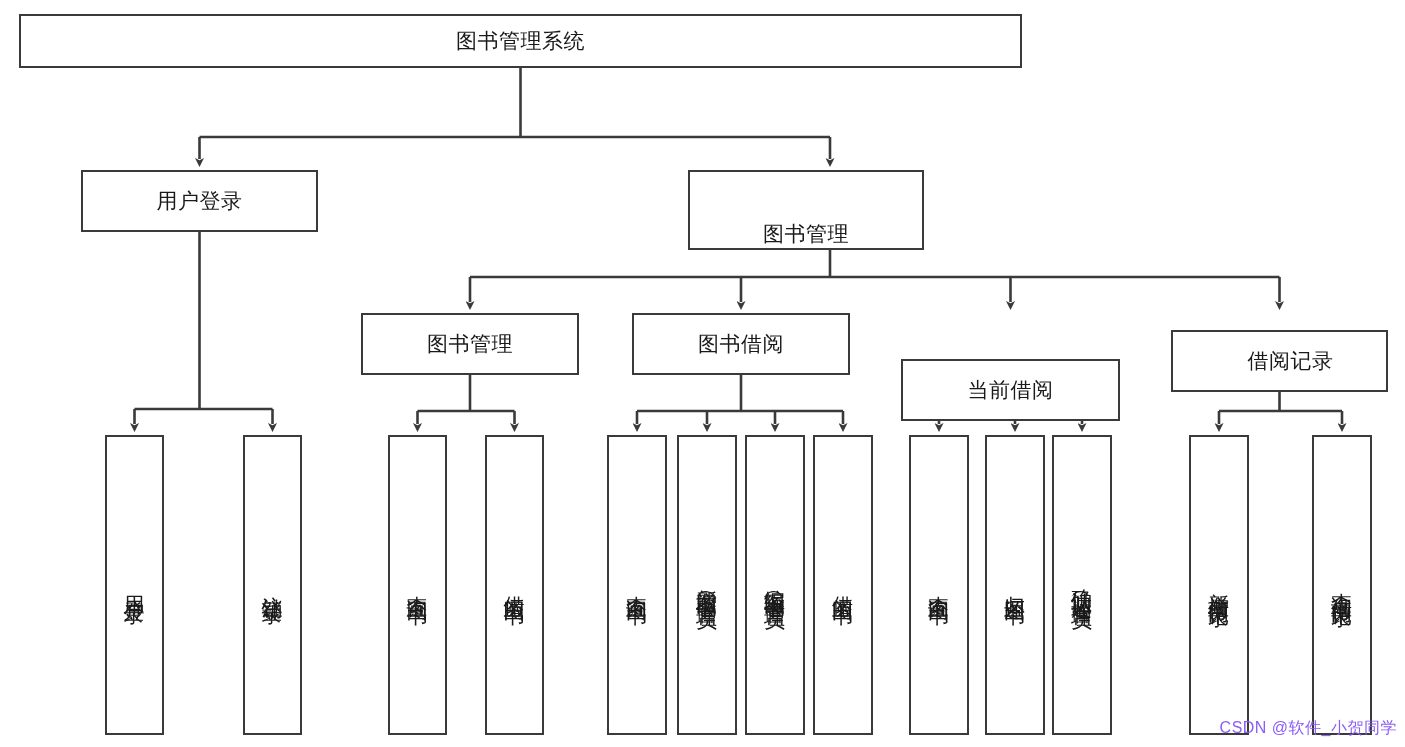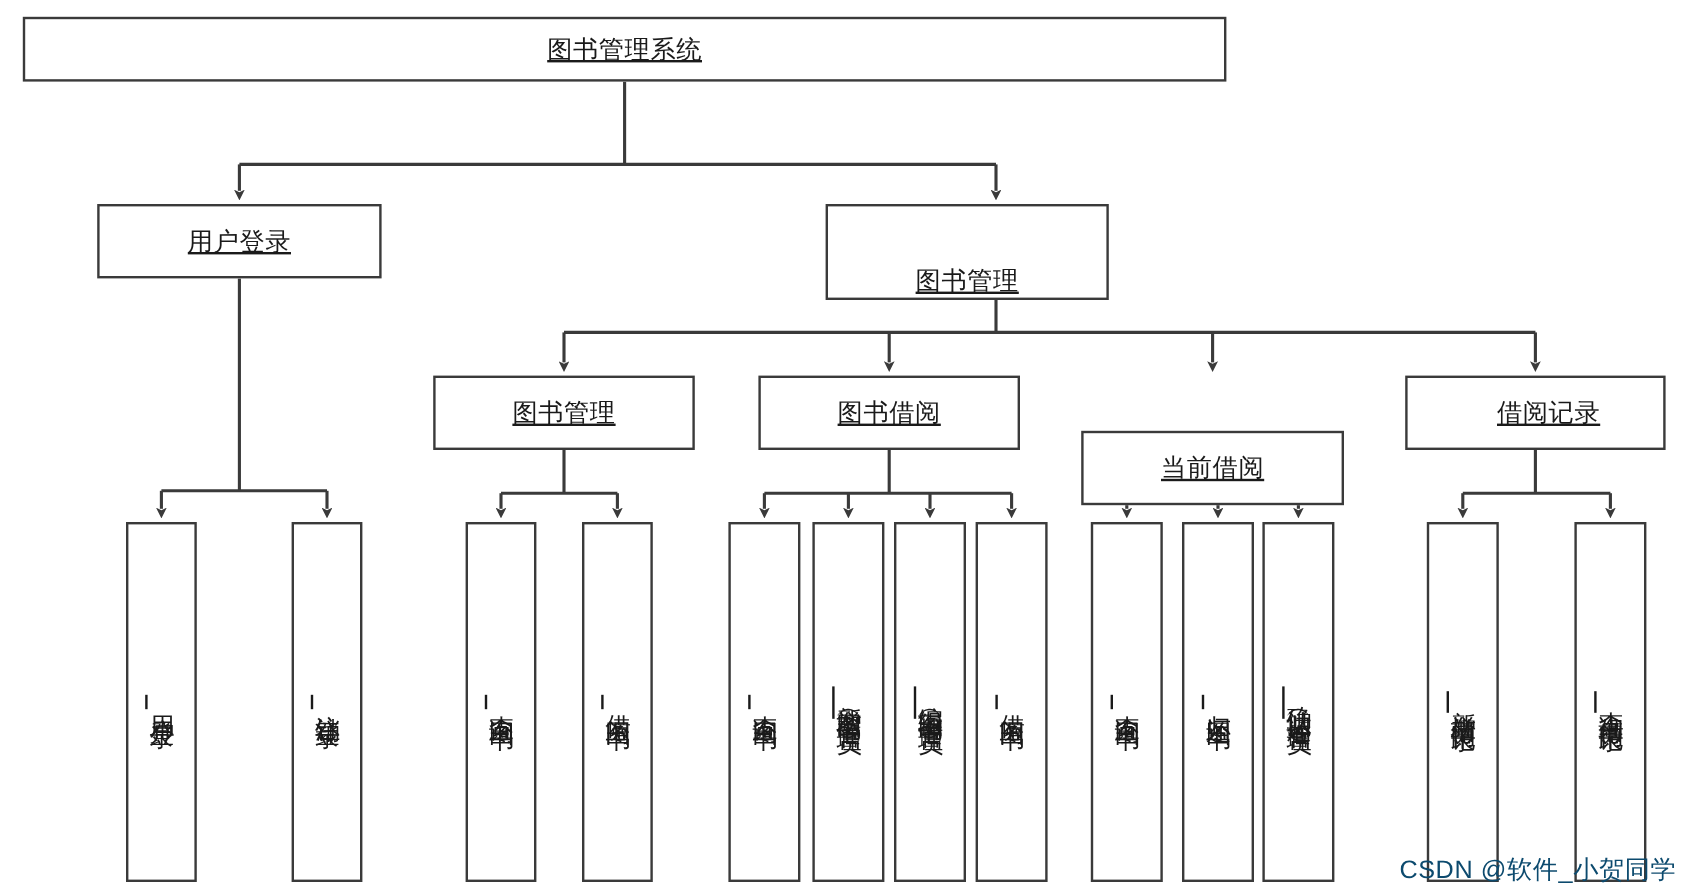--- a/index.html
+++ b/index.html
@@ -28,21 +28,20 @@
   .node {
     position: absolute;
     box-sizing: border-box;
     background: #ffffff;
     border: 2px solid #3a3a3a;
     display: flex;
     align-items: center;
     justify-content: center;
     color: #1a1a1a;
     overflow: hidden;
-    text-decoration: underline;
   }
   .node.horiz {
     font-size: 21px;
     letter-spacing: 0.5px;
   }
   .node.vert {
     font-size: 21px;
   }
   .node.vert .label {
     writing-mode: vertical-rl;
@@ -51,22 +50,22 @@
     line-height: 1;
     white-space: nowrap;
   }
   .node .label {
     display: block;
   }
   #watermark {
     position: absolute;
     right: 8px;
     bottom: 8px;
-    font-size: 21px;
-    color: #0c4a6e;
+    font-size: 16px;
+    color: #8b5cf6;
     letter-spacing: 0.5px;
     white-space: nowrap;
   }
 </style>
 </head>
 <body>
 
 <div id="canvas">
 
   <svg id="edges" viewBox="0 0 1405 747" xmlns="http://www.w3.org/2000/svg">
@@ -124,21 +123,21 @@
       </div>
       <div class="node horiz" style="left: 361px; top: 313px; width: 218px; height: 62px;">
         <span class="label">图书管理</span>
       </div>
       <div class="node horiz" style="left: 632px; top: 313px; width: 218px; height: 62px; align-items: center;">
         <span class="label">图书借阅</span>
       </div>
       <div class="node horiz" style="left: 901px; top: 313px; width: 219px; height: 62px; margin-top: 46px;">
         <span class="label">当前借阅</span>
       </div>
-      <div class="node horiz" style="left: 1171px; top: 313px; width: 217px; height: 62px; padding-left: 22px;">
+      <div class="node horiz" style="left: 1171px; top: 330px; width: 217px; height: 62px; padding-left: 22px;">
         <span class="label">借阅记录</span>
       </div>
       <div class="node vert" style="left: 105px; top: 435px; width: 59px; height: 300px;">
         <span class="label">用户登录</span>
       </div>
       <div class="node vert" style="left: 243px; top: 435px; width: 59px; height: 300px;">
         <span class="label">注销登录</span>
       </div>
       <div class="node vert" style="left: 388px; top: 435px; width: 59px; height: 300px;">
         <span class="label">查询图书</span>

